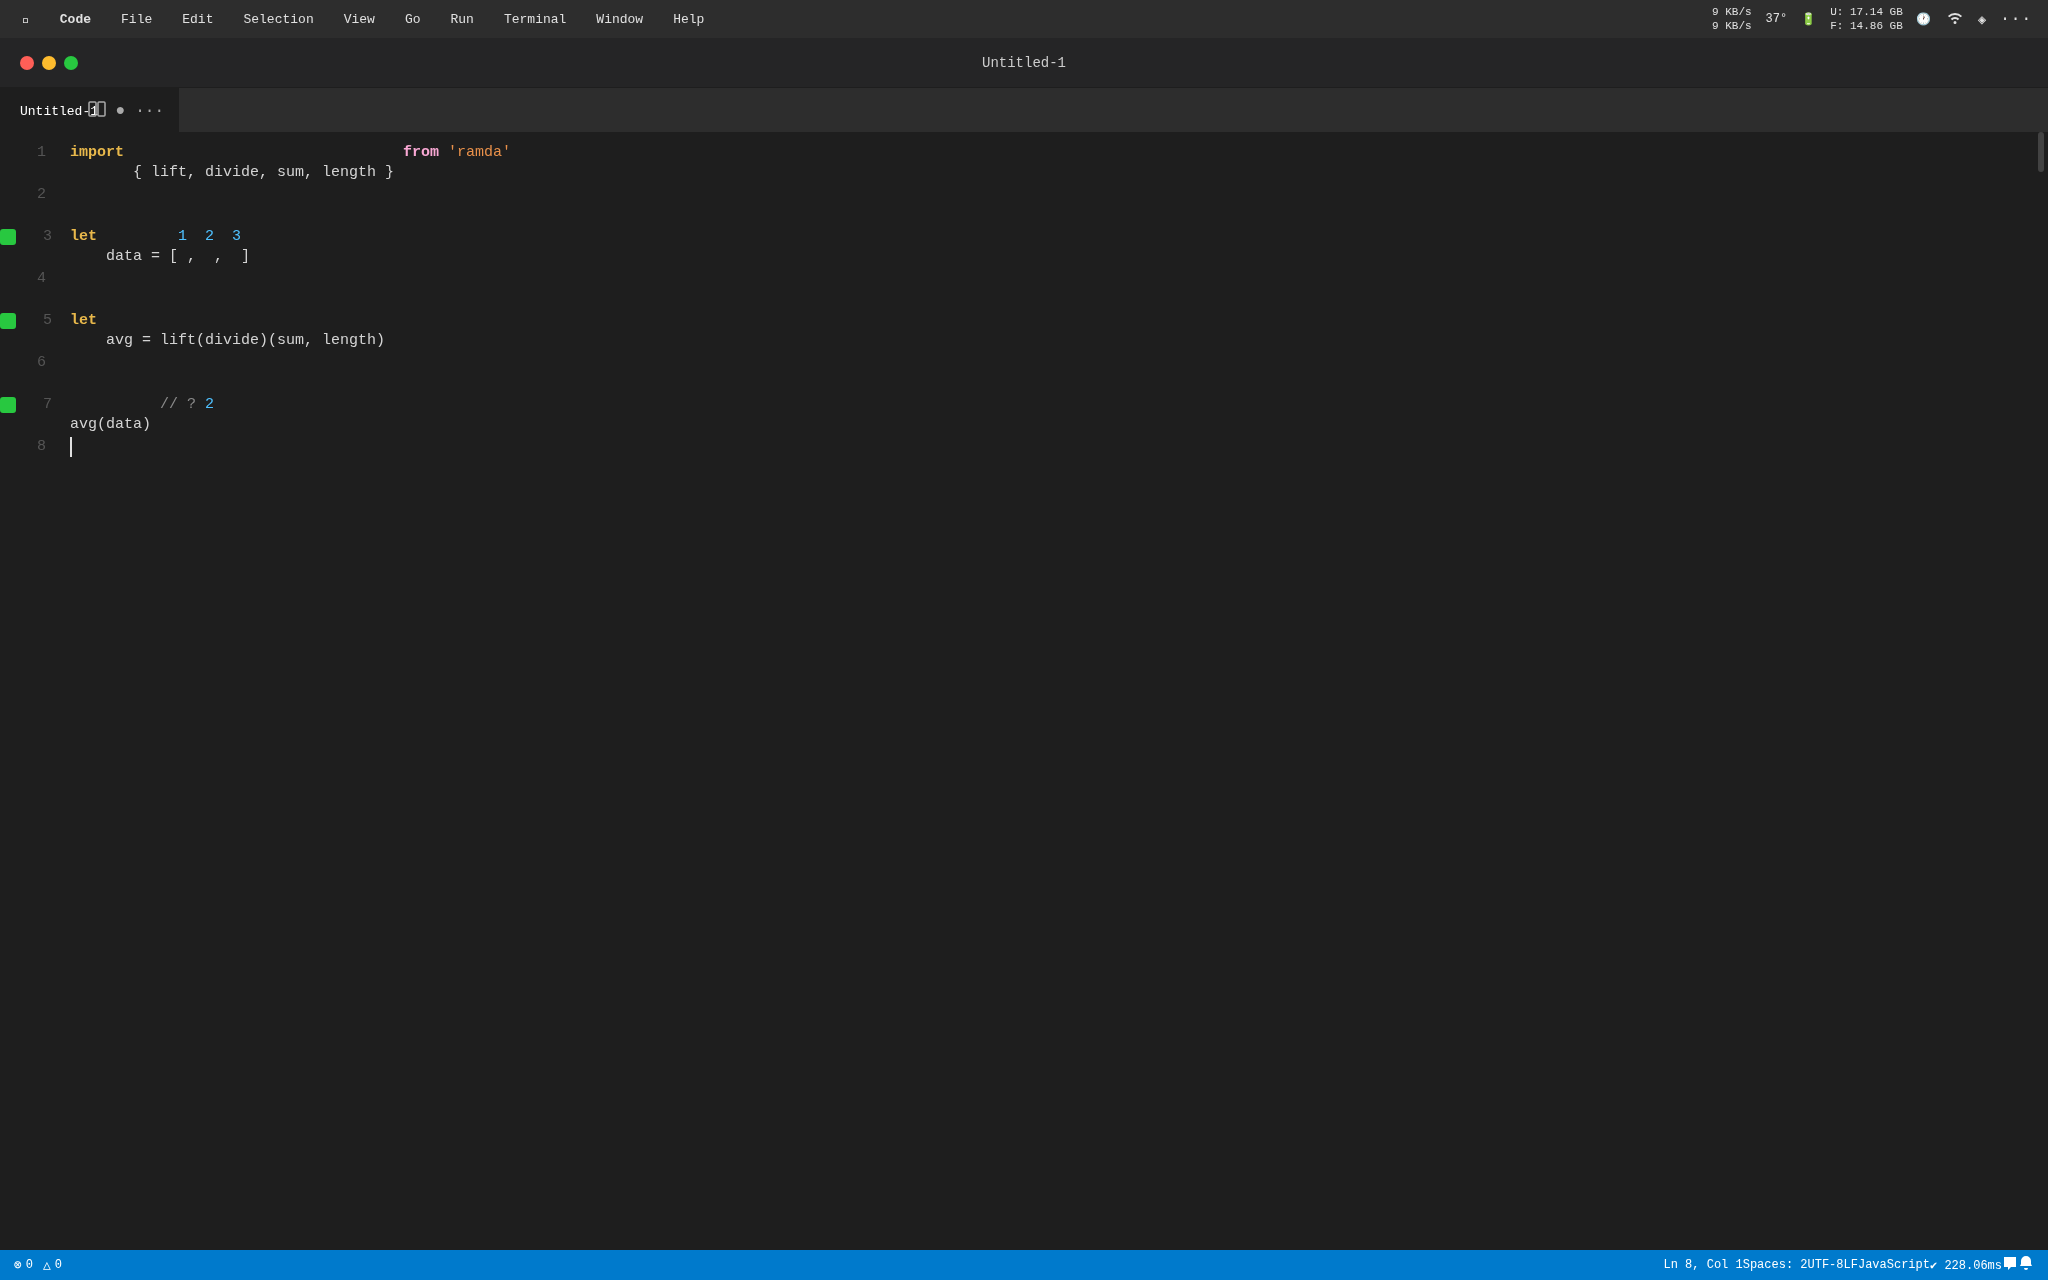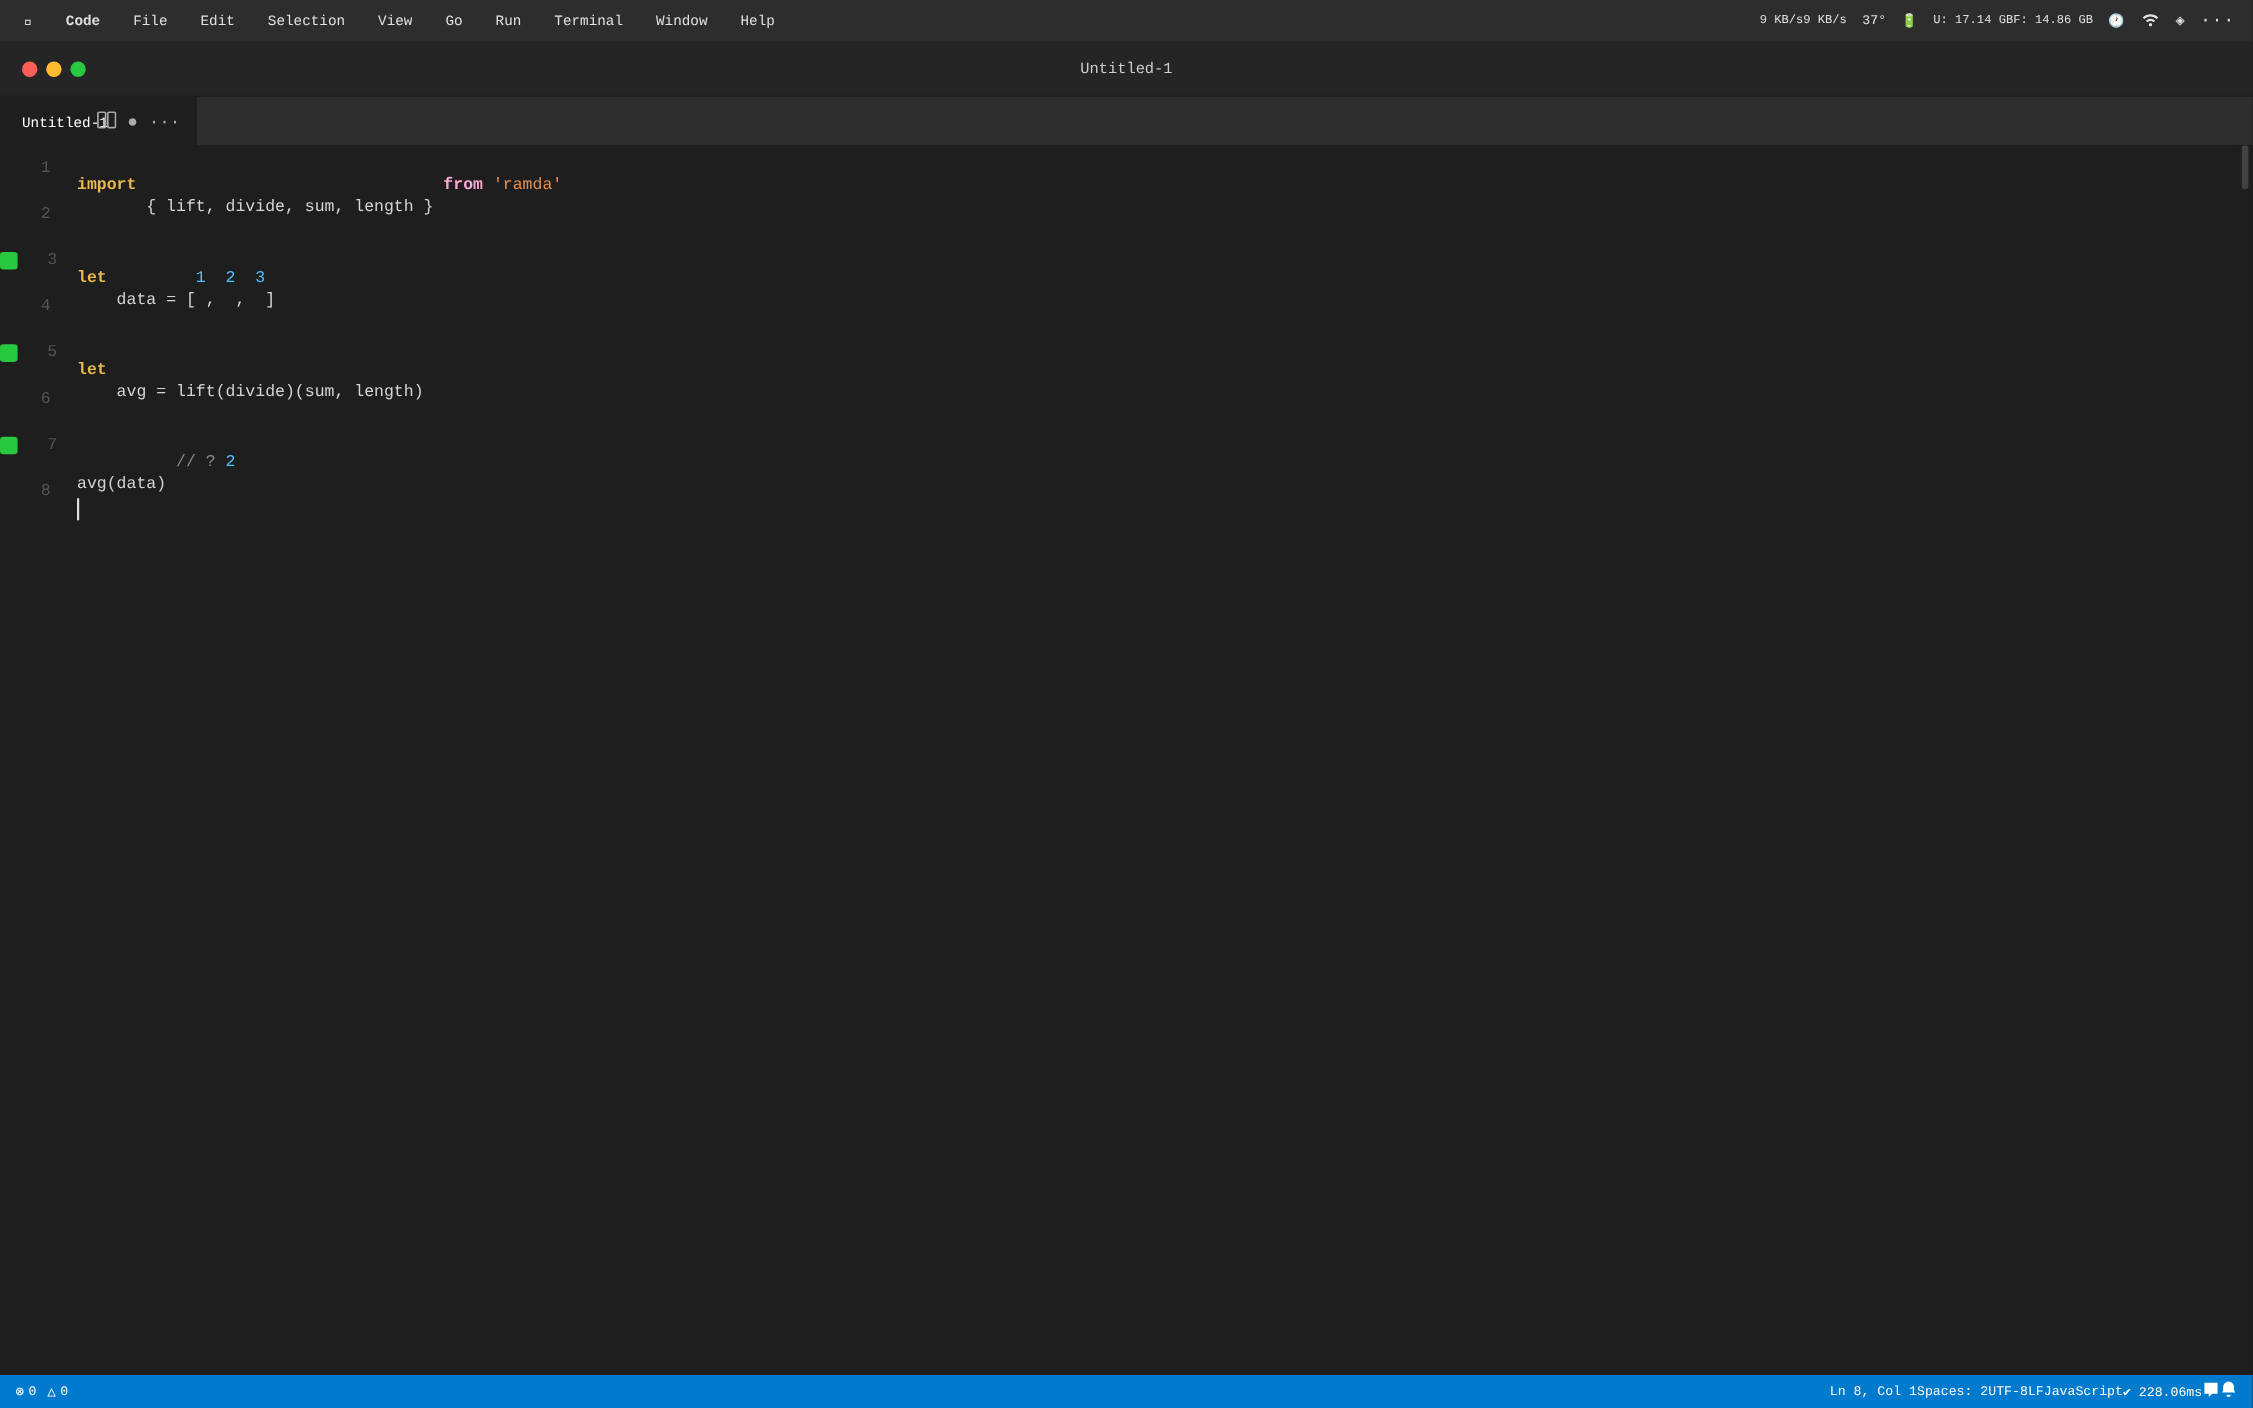--- a/index.html
+++ b/index.html
@@ -48,21 +48,21 @@
     .menubar-right {
       display: flex;
       align-items: center;
       gap: 14px;
       font-size: 12px;
       color: #e0e0e0;
     }
 
     .status-block {
       display: flex;
-      flex-direction: row;
+      flex-direction: column;
       align-items: flex-end;
       line-height: 1.3;
       font-size: 11px;
     }
 
     
     .titlebar {
       background: #252526;
       height: 50px;
       display: flex;
@@ -183,21 +183,21 @@
 
     .green-dot {
       width: 16px;
       height: 16px;
       border-radius: 3px;
       background: #28c840;
     }
 
     .code-area {
       flex: 1;
-      padding-top: 16px;
+      padding-top: 0;
       overflow: hidden;
     }
 
     .code-line {
       height: 42px;
       display: flex;
       align-items: center;
       font-size: 15px;
       line-height: 42px;
       padding-left: 10px;

